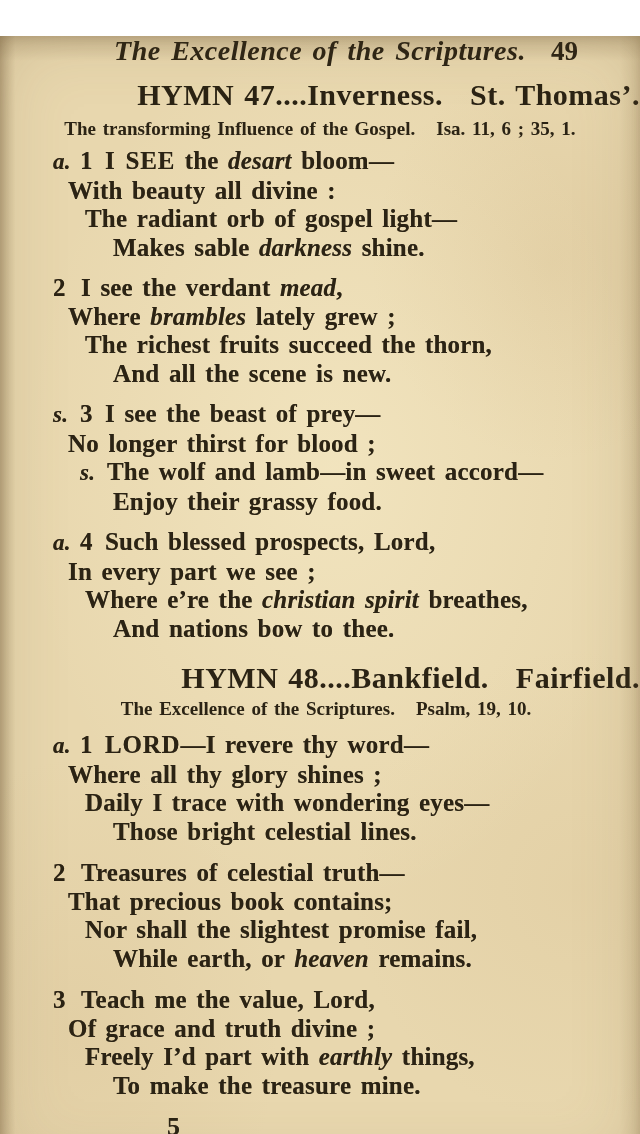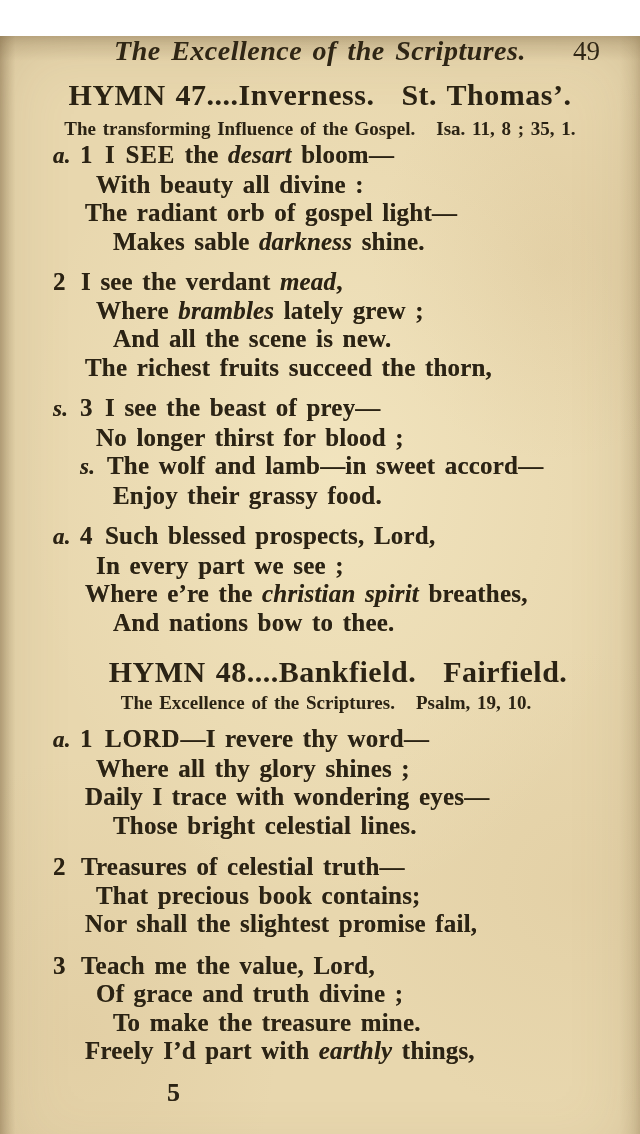--- a/index.html
+++ b/index.html
@@ -36,59 +36,59 @@
     position: relative;
     margin-top: 36px;
     height: 30px; line-height: 30px;
     text-align: center;
   }
   .rh-title {
     font-style: italic; font-weight: bold;
     font-size: 28px; letter-spacing: 0.5px; word-spacing: 3px;
   }
   .page-number {
-    position: absolute; right: 40px; top: 0;
-    font-weight: normal; font-size: 27px; font-style: normal;
+    position: absolute; right: 62px; top: 0;
+    font-weight: bold; font-size: 27px; font-style: normal;
   }
 
   
   .hymn-heading {
-    text-align: center;
+    text-align: right;
     font-weight: bold; font-size: 30px;
     line-height: 38px; letter-spacing: 0.5px; word-spacing: 2px;
     white-space: nowrap;
   }
   .hymn47 .hymn-heading { margin-top: 10px; }
   .hymn48 .hymn-heading { margin-top: 16px; padding-left: 36px; }
   .title-right { margin-left: 27px; }
 
   .hymn-subtitle {
     text-align: center;
     font-weight: bold; font-size: 19px;
     line-height: 25px; word-spacing: 2px;
     white-space: nowrap;
     margin-top: 2px;
   }
   .hymn48 .hymn-subtitle { margin-top: 0; line-height: 24px; padding-left: 12px; }
   .subtitle-right { margin-left: 21px; }
 
   
-  .verses { }
+  .verses { margin-top: 6px; }
   .hymn48 .verses { margin-top: 10px; }
   .verse { margin-bottom: 12px; }
   .hymn48 .verse { margin-bottom: 13px; }
   .line {
     font-size: 25px; font-weight: bold;
     line-height: 28.5px;
     letter-spacing: 0.2px; word-spacing: 3px;
     white-space: nowrap;
     text-shadow: 0 0 0.6px rgba(43,35,18,0.55);
   }
   .l1 { padding-left: 53px; }
-  .l2 { padding-left: 96px; }
+  .l2 { padding-left: 68px; }
   .l3 { padding-left: 85px; }
   .l3.has-label { padding-left: 80px; }
   .l4 { padding-left: 113px; }
   .vlabel {
     display: inline-block; width: 27px;
     font-style: italic; font-size: 23px;
   }
   .vnum { display: inline-block; width: 25px; }
   .l1:not(.has-label) .vnum { width: 28px; }
   .seg.i { font-style: italic; }
@@ -109,34 +109,34 @@
   <div class="running-header">
     <span class="rh-title">The Excellence of the Scriptures.</span>
     <span class="page-number">49</span>
   </div>
 
   <div class="hymn-section hymn47">
     <div class="hymn-heading">
       <span class="title-left">HYMN 47....Inverness.</span><span class="title-right">St. Thomas’.</span>
     </div>
     <div class="hymn-subtitle">
-      <span class="subtitle-left">The transforming Influence of the Gospel.</span><span class="subtitle-right">Isa. 11, 8 ; 35, 1.</span>
+      <span class="subtitle-left">The transforming Influence of the Gospel.</span><span class="subtitle-right">Isa. 11, 6 ; 35, 1.</span>
     </div>
     <div class="verses">
         <div class="verse">
           <div class="line l1 has-label"><span class="vlabel">a.</span><span class="vnum">1</span><span class="seg c">I SEE</span><span class="seg"> the </span><span class="seg i">desart</span><span class="seg"> bloom—</span></div>
           <div class="line l2"><span class="seg">With beauty all divine :</span></div>
           <div class="line l3"><span class="seg">The radiant orb of gospel light—</span></div>
           <div class="line l4"><span class="seg">Makes sable </span><span class="seg i">darkness</span><span class="seg"> shine.</span></div>
         </div>
         <div class="verse">
           <div class="line l1"><span class="vnum">2</span><span class="seg">I see the verdant </span><span class="seg i">mead</span><span class="seg">,</span></div>
           <div class="line l2"><span class="seg">Where </span><span class="seg i">brambles</span><span class="seg"> lately grew ;</span></div>
+          <div class="line l3"><span class="seg">The richest fruits succeed the thorn,</span></div>
           <div class="line l4"><span class="seg">And all the scene is new.</span></div>
-          <div class="line l3"><span class="seg">The richest fruits succeed the thorn,</span></div>
         </div>
         <div class="verse">
           <div class="line l1 has-label"><span class="vlabel">s.</span><span class="vnum">3</span><span class="seg">I see the beast of prey—</span></div>
           <div class="line l2"><span class="seg">No longer thirst for blood ;</span></div>
           <div class="line l3 has-label"><span class="vlabel">s.</span><span class="seg">The wolf and lamb—in sweet accord—</span></div>
           <div class="line l4"><span class="seg">Enjoy their grassy food.</span></div>
         </div>
         <div class="verse">
           <div class="line l1 has-label"><span class="vlabel">a.</span><span class="vnum">4</span><span class="seg">Such blessed prospects, Lord,</span></div>
           <div class="line l2"><span class="seg">In every part we see ;</span></div>
@@ -157,25 +157,26 @@
         <div class="verse">
           <div class="line l1 has-label"><span class="vlabel">a.</span><span class="vnum">1</span><span class="seg c">LORD</span><span class="seg">—I revere thy word—</span></div>
           <div class="line l2"><span class="seg">Where all thy glory shines ;</span></div>
           <div class="line l3"><span class="seg">Daily I trace with wondering eyes—</span></div>
           <div class="line l4"><span class="seg">Those bright celestial lines.</span></div>
         </div>
         <div class="verse">
           <div class="line l1"><span class="vnum">2</span><span class="seg">Treasures of celestial truth—</span></div>
           <div class="line l2"><span class="seg">That precious book contains;</span></div>
           <div class="line l3"><span class="seg">Nor shall the slightest promise fail,</span></div>
+          <div class="line l4"><span class="seg">While earth, or </span><span class="seg i">heaven</span><span class="seg"> remains.</span></div>
         </div>
         <div class="verse">
           <div class="line l1"><span class="vnum">3</span><span class="seg">Teach me the value, Lord,</span></div>
           <div class="line l2"><span class="seg">Of grace and truth divine ;</span></div>
+          <div class="line l3"><span class="seg">Freely I’d part with </span><span class="seg i">earthly</span><span class="seg"> things,</span></div>
           <div class="line l4"><span class="seg">To make the treasure mine.</span></div>
-          <div class="line l3"><span class="seg">Freely I’d part with </span><span class="seg i">earthly</span><span class="seg"> things,</span></div>
         </div>
       </div>
   </div>
 
   <div class="signature">5</div>
 
 </div>
 
 </body></html>

